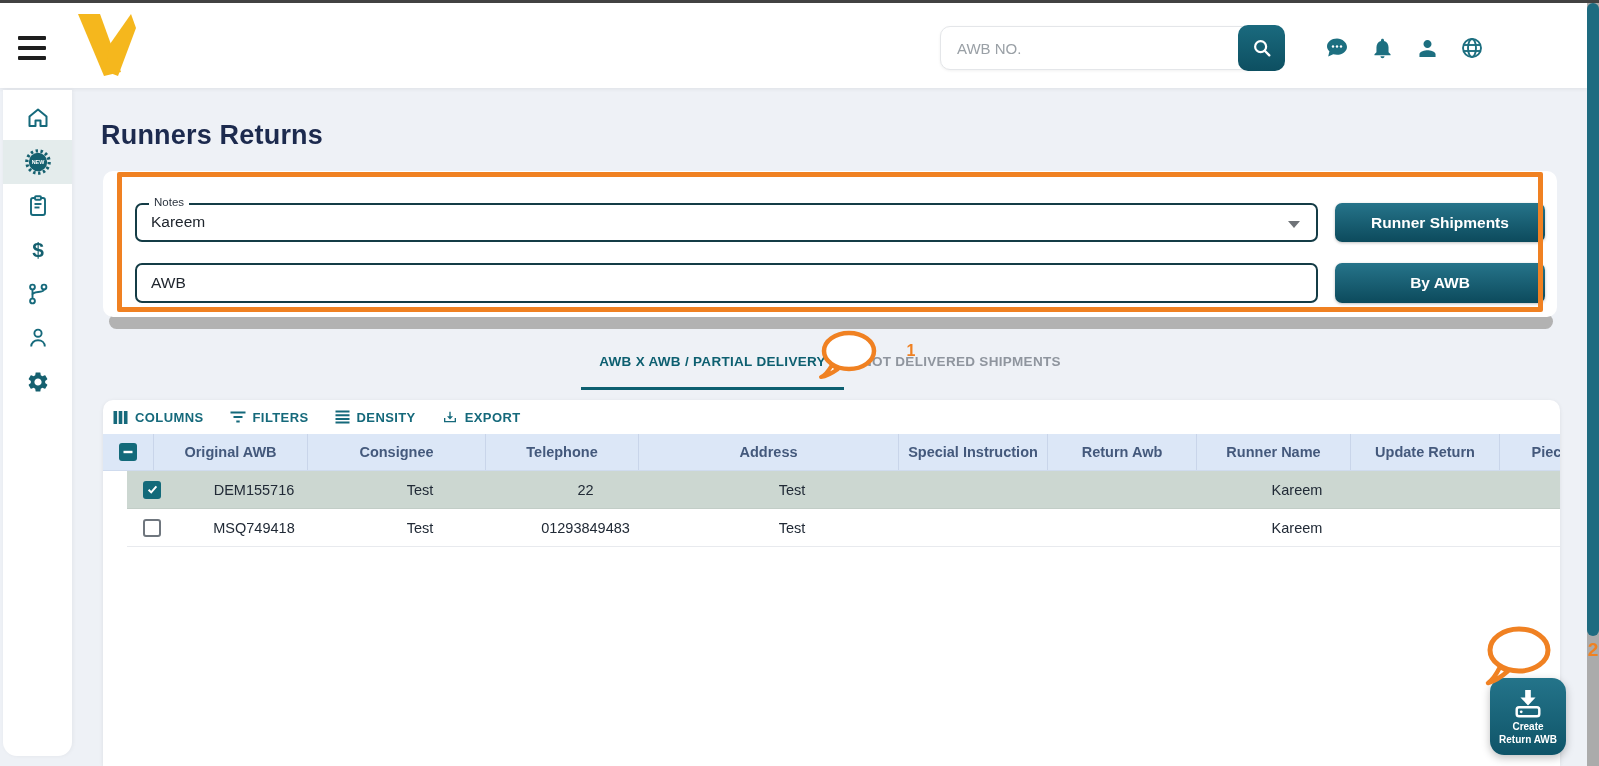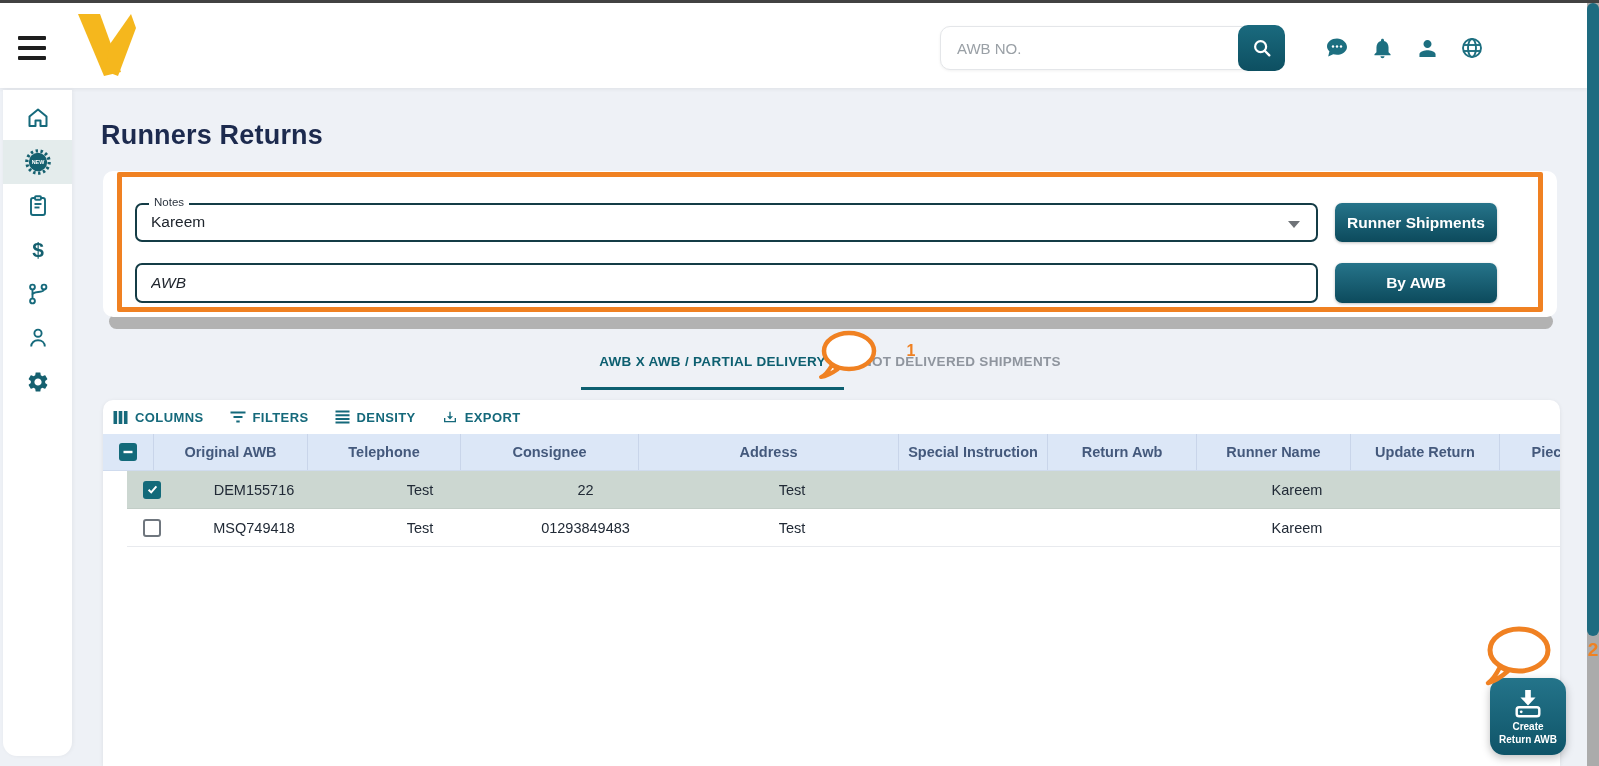--- a/index.html
+++ b/index.html
@@ -36,22 +36,22 @@
 
   
   .filter-shadow{position:absolute;left:109px;top:314px;width:1444px;height:15px;background:#b2b2b2;border-radius:8px;}
   .filter-card{position:absolute;left:103px;top:171px;width:1454px;height:146px;background:#ffffff;border-radius:10px;}
   .hl-rect{position:absolute;left:117px;top:172px;width:1426px;height:140px;border:5px solid #f08122;border-radius:2px;pointer-events:none;z-index:5;}
   .fld{position:absolute;border:2px solid #143c46;border-radius:7px;background:#fff;}
   .runner-select{left:135px;top:203px;width:1183px;height:39px;cursor:pointer;}
   .runner-select .val{position:absolute;left:14px;top:8px;font-size:15.5px;color:#20262e;}
   .runner-select .flabel{position:absolute;left:12px;top:-9px;background:#fff;padding:0 5px;font-size:11.5px;color:#2c3540;}
   .caret{position:absolute;right:16px;top:16px;width:0;height:0;border-left:6px solid transparent;border-right:6px solid transparent;border-top:7px solid #6f7378;}
-  .awb-input{left:135px;top:263px;width:1183px;height:40px;font-size:15.5px;color:#20262e;padding:0 14px;outline:none;font-style:italic;}
-  .teal-btn{position:absolute;width:162px;height:39px;border:none;border-radius:7px;background:linear-gradient(180deg,#26748a 0%,#0c4a5c 100%);color:#fff;font-size:15.5px;font-weight:bold;cursor:pointer;box-shadow:0 1px 3px rgba(0,0,0,.25);}
+  .awb-input{left:135px;top:263px;width:1183px;height:40px;font-size:15.5px;color:#20262e;padding:0 14px;outline:none;}
+  .teal-btn{position:absolute;width:210px;height:39px;border:none;border-radius:7px;background:linear-gradient(180deg,#26748a 0%,#0c4a5c 100%);color:#fff;font-size:15.5px;font-weight:bold;cursor:pointer;box-shadow:0 1px 3px rgba(0,0,0,.25);}
   .btn-runner{left:1335px;top:203px;}
   .btn-byawb{left:1335px;top:263px;height:40px;}
 
   
   .tabs{position:absolute;left:103px;top:342px;width:1454px;height:46px;display:flex;justify-content:center;align-items:flex-start;}
   .tab{padding:12px 18px 18px 18px;font-size:13.5px;font-weight:bold;letter-spacing:.3px;color:#8f959e;cursor:pointer;border-bottom:3px solid transparent;white-space:nowrap;}
   .tab.active{color:#0d5f70;border-bottom:3px solid #0d5f70;}
 
   
   .table-card{position:absolute;left:103px;top:400px;width:1457px;height:366px;background:#fff;border-radius:10px 10px 0 0;box-shadow:0 1px 4px rgba(0,0,0,.08);overflow:hidden;}
@@ -248,22 +248,22 @@
 
     <div class="thead">
       <div class="hcell col-cb">
         <span class="cb filled">
           <svg width="12" height="12" viewBox="0 0 12 12">
               <rect x="1.5" y="4.8" width="9" height="2.4" fill="#fff"></rect>
             </svg>
         </span>
       </div>
       <div class="hcell col-0">Original AWB</div>
+      <div class="hcell col-1">Consignee</div>
       <div class="hcell col-2">Telephone</div>
-      <div class="hcell col-1">Consignee</div>
       <div class="hcell col-3">Address</div>
       <div class="hcell col-4">Special Instruction</div>
       <div class="hcell col-5">Return Awb</div>
       <div class="hcell col-6">Runner Name</div>
       <div class="hcell col-7">Update Return</div>
       <div class="hcell col-8">Pieces</div>
     </div>
 
     <div class="trow selected">
       <div class="tcell col-cb">

